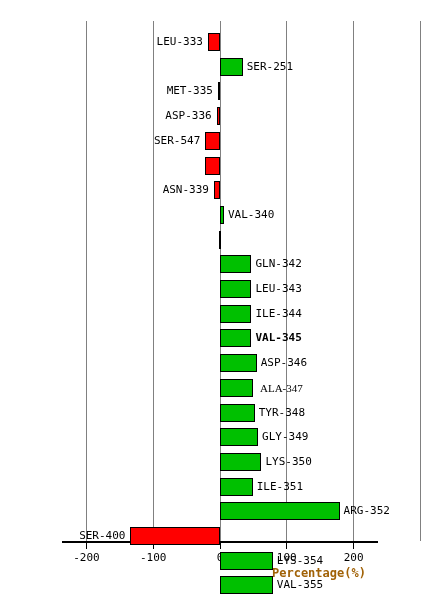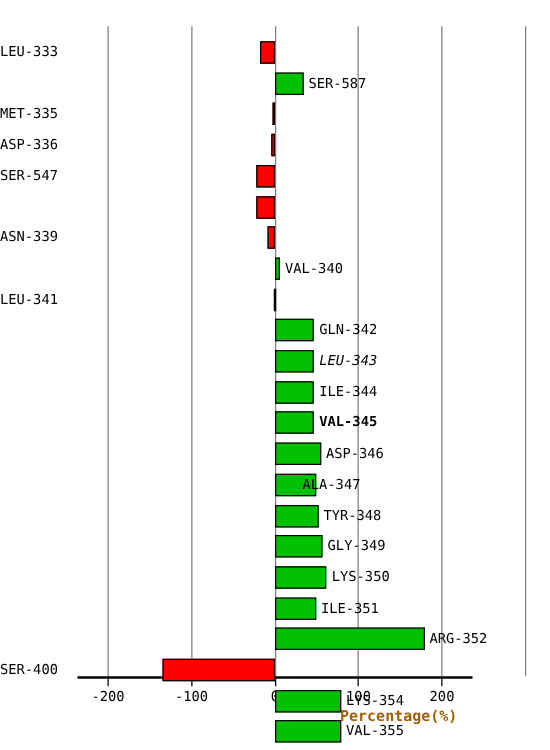--- a/index.html
+++ b/index.html
@@ -53,21 +53,21 @@
   .bar.zero{background:#000000;border:none;width:2px;}
 
   .bar-label{
     position:absolute;
     font-size:11px;
     color:#000000;
     white-space:nowrap;
     line-height:18px;
     height:18px;
   }
-  .bar-label.left{text-align:left;}
+  .bar-label.left{text-align:right;}
   .bar-label.right{text-align:left;}
 </style>
 </head>
 <body>
 
 <div id="chart-root">
 
 <div class="gridline" style="left: 85.9px; top: 21px; height: 520px;"></div>
     <div class="gridline" style="left: 152.7px; top: 21px; height: 520px;"></div>
     <div class="gridline" style="left: 219.5px; top: 21px; height: 520px;"></div>
@@ -82,46 +82,45 @@
     <div class="tick" style="left: 219.5px; top: 543px;"></div>
     <div class="tick-label" style="left: 190px; top: 551px; width: 60px;">0</div>
     <div class="tick" style="left: 286.3px; top: 543px;"></div>
     <div class="tick-label" style="left: 256.8px; top: 551px; width: 60px;">100</div>
     <div class="tick" style="left: 353.1px; top: 543px;"></div>
     <div class="tick-label" style="left: 323.6px; top: 551px; width: 60px;">200</div>
     <div class="xlabel" style="left: 272px; top: 566px;">Percentage(%)</div>
     <div class="bar neg" style="top: 33px; height: 18px; left: 207.976px; width: 12.024px;"></div>
     <div class="bar-label left" style="top: 33px; left: 0px; width: 202.976px;">LEU-333</div>
     <div class="bar pos" style="top: 57.7px; height: 18px; left: 220px; width: 22.712px;"></div>
-    <div class="bar-label right" style="top: 57.7px; left: 246.712px;">SER-587</div>
+    <div class="bar-label right" style="top: 57.7px; left: 246.712px;">SER-251</div>
     <div class="bar neg" style="top: 82.4px; height: 18px; left: 217.996px; width: 2.004px;"></div>
     <div class="bar-label left" style="top: 82.4px; left: 0px; width: 212.996px;">MET-335</div>
     <div class="bar neg" style="top: 107.1px; height: 18px; left: 216.66px; width: 3.34px;"></div>
     <div class="bar-label left" style="top: 107.1px; left: 0px; width: 211.66px;">ASP-336</div>
     <div class="bar neg" style="top: 131.8px; height: 18px; left: 205.304px; width: 14.696px;"></div>
     <div class="bar-label left" style="top: 131.8px; left: 0px; width: 200.304px;">SER-547</div>
     <div class="bar neg" style="top: 156.5px; height: 18px; left: 205.304px; width: 14.696px;"></div>
     <div class="bar neg" style="top: 181.2px; height: 18px; left: 213.988px; width: 6.012px;"></div>
     <div class="bar-label left" style="top: 181.2px; left: 0px; width: 208.988px;">ASN-339</div>
     <div class="bar pos" style="top: 205.9px; height: 18px; left: 220px; width: 4.008px;"></div>
     <div class="bar-label right" style="top: 205.9px; left: 228.008px;">VAL-340</div>
     <div class="bar zero" style="top: 230.6px; height: 18px; left: 219px;"></div>
-    <div class="bar-label left" style="top: 230.6px; left: 0px; width: 213px;">LEU-341</div>
     <div class="bar pos" style="top: 255.3px; height: 18px; left: 220px; width: 31.396px;"></div>
     <div class="bar-label right" style="top: 255.3px; left: 255.396px;">GLN-342</div>
     <div class="bar pos" style="top: 280px; height: 18px; left: 220px; width: 31.396px;"></div>
-    <div class="bar-label right" style="top: 280px; left: 255.396px; font-style: italic;">LEU-343</div>
+    <div class="bar-label right" style="top: 280px; left: 255.396px;">LEU-343</div>
     <div class="bar pos" style="top: 304.7px; height: 18px; left: 220px; width: 31.396px;"></div>
     <div class="bar-label right" style="top: 304.7px; left: 255.396px;">ILE-344</div>
     <div class="bar pos" style="top: 329.4px; height: 18px; left: 220px; width: 31.396px;"></div>
     <div class="bar-label right" style="top: 329.4px; left: 255.396px; font-weight: bold;">VAL-345</div>
     <div class="bar pos" style="top: 354.1px; height: 18px; left: 220px; width: 36.74px;"></div>
     <div class="bar-label right" style="top: 354.1px; left: 260.74px;">ASP-346</div>
     <div class="bar pos" style="top: 378.8px; height: 18px; left: 220px; width: 33.4px;"></div>
-    <div class="bar-label right" style="top: 378.8px; left: 242px;">ALA-347</div>
+    <div class="bar-label right" style="top: 378.8px; left: 260px; font-family: Liberation Serif, serif;">ALA-347</div>
     <div class="bar pos" style="top: 403.5px; height: 18px; left: 220px; width: 34.736px;"></div>
     <div class="bar-label right" style="top: 403.5px; left: 258.736px;">TYR-348</div>
     <div class="bar pos" style="top: 428.2px; height: 18px; left: 220px; width: 38.076px;"></div>
     <div class="bar-label right" style="top: 428.2px; left: 262.076px;">GLY-349</div>
     <div class="bar pos" style="top: 452.9px; height: 18px; left: 220px; width: 41.416px;"></div>
     <div class="bar-label right" style="top: 452.9px; left: 265.416px;">LYS-350</div>
     <div class="bar pos" style="top: 477.6px; height: 18px; left: 220px; width: 32.732px;"></div>
     <div class="bar-label right" style="top: 477.6px; left: 256.732px;">ILE-351</div>
     <div class="bar pos" style="top: 502.3px; height: 18px; left: 220px; width: 119.572px;"></div>
     <div class="bar-label right" style="top: 502.3px; left: 343.572px;">ARG-352</div>

